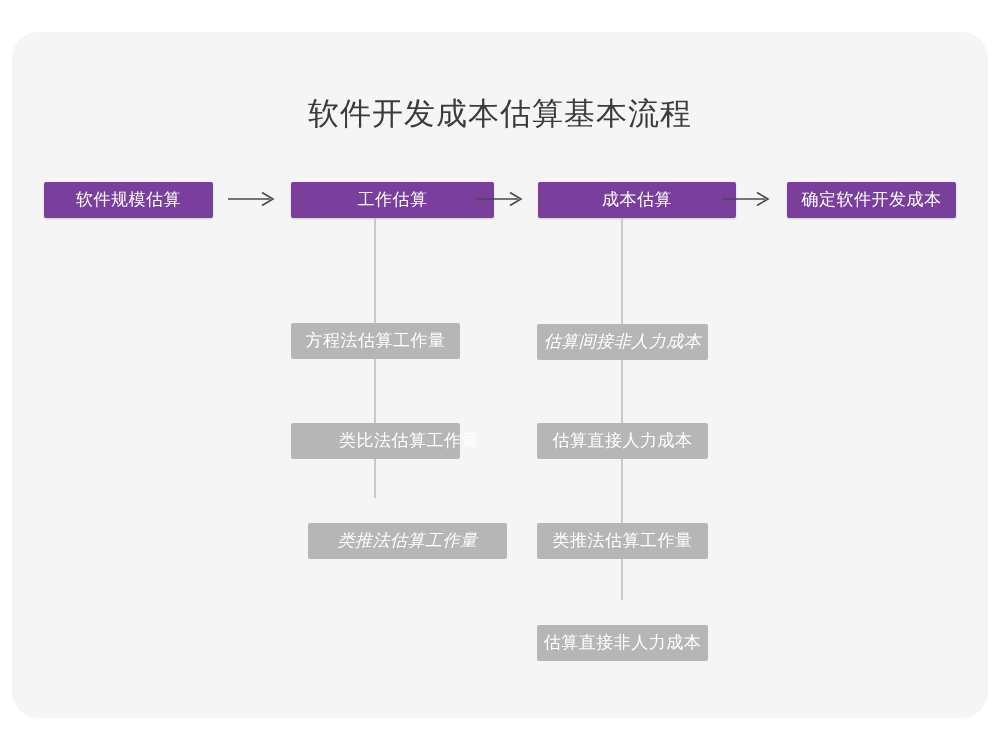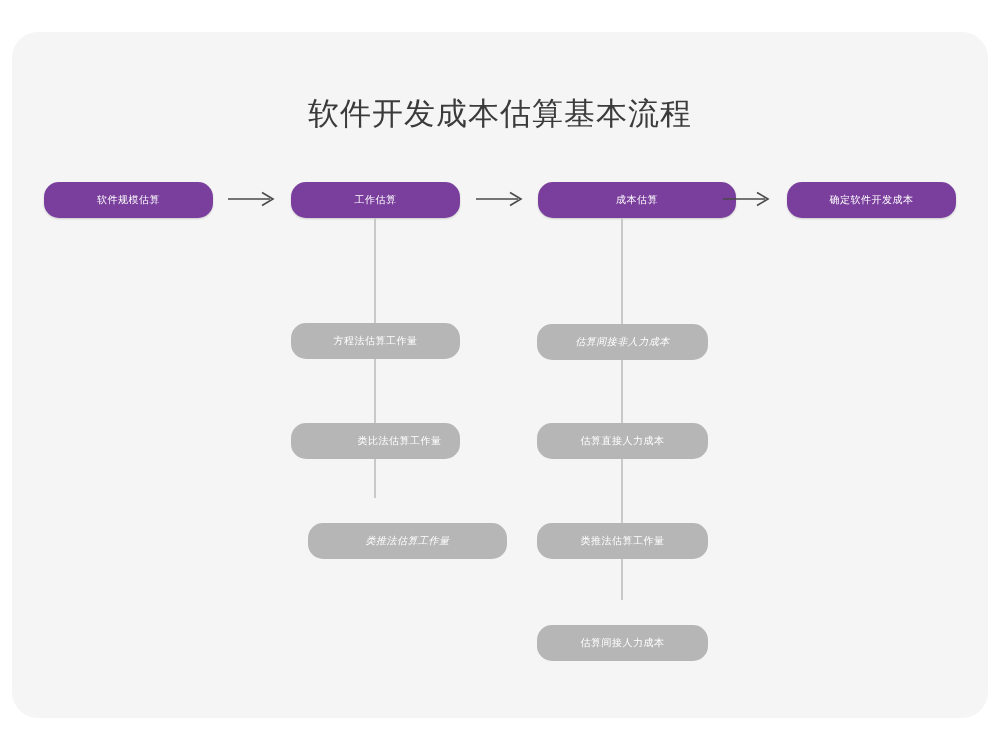--- a/index.html
+++ b/index.html
@@ -46,22 +46,22 @@
     font-weight: 500;
     white-space: nowrap;
   }
 
   
   .node {
     position: absolute;
     height: 36px;
     line-height: 36px;
     text-align: center;
-    border-radius: 15px;
-    font-size: 10px;
+    border-radius: 2px;
+    font-size: 17px;
     color: #ffffff;
     letter-spacing: 0.5px;
     white-space: nowrap;
     box-sizing: border-box;
   }
   .node.primary {
     background: #7a3f9d;
     box-shadow: 0 1px 2px rgba(0,0,0,0.18);
   }
   .node.secondary {
@@ -95,21 +95,21 @@
 
   <div class="node primary" style="left:44px; top:182px; width:169px;">软件规模估算</div>
 
   <div class="arrow" style="left:228px; top:191px; width:50px;">
     <svg width="50" height="16" viewBox="0 0 50 16">
       <line x1="0" y1="8" x2="42" y2="8" stroke="#4a4a4a" stroke-width="1.6"></line>
       <polyline points="34,1.5 45,8 34,14.5" fill="none" stroke="#4a4a4a" stroke-width="1.6"></polyline>
     </svg>
   </div>
 
-  <div class="node primary" style="left:291px; top:182px; width:169px;">工作估算</div>
+  <div class="node primary" style="left:291px; top:182px; width:203px;">工作估算</div>
 
   <div class="arrow" style="left:476px; top:191px; width:50px;">
     <svg width="50" height="16" viewBox="0 0 50 16">
       <line x1="0" y1="8" x2="42" y2="8" stroke="#4a4a4a" stroke-width="1.6"></line>
       <polyline points="34,1.5 45,8 34,14.5" fill="none" stroke="#4a4a4a" stroke-width="1.6"></polyline>
     </svg>
   </div>
 
   <div class="node primary" style="left:538px; top:182px; width:198px;">成本估算</div>
 
@@ -131,15 +131,15 @@
   <div class="node secondary" style="left:308px; top:479px; width:199px;font-style:italic;">类推法估算工作量</div>
 
   <div class="vline" style="left:621px; top:218px; height:382px;"></div>
 
   <div class="node secondary" style="left:537px; top:280px; width:171px;font-style:italic;">估算间接非人力成本</div>
 
   <div class="node secondary" style="left:537px; top:379px; width:171px;">估算直接人力成本</div>
 
   <div class="node secondary" style="left:537px; top:479px; width:171px;">类推法估算工作量</div>
 
-  <div class="node secondary" style="left:537px; top:581px; width:171px;">估算间接人力成本</div>
+  <div class="node secondary" style="left:537px; top:581px; width:171px;">估算直接非人力成本</div>
 
 </div>
 
 </body></html>

